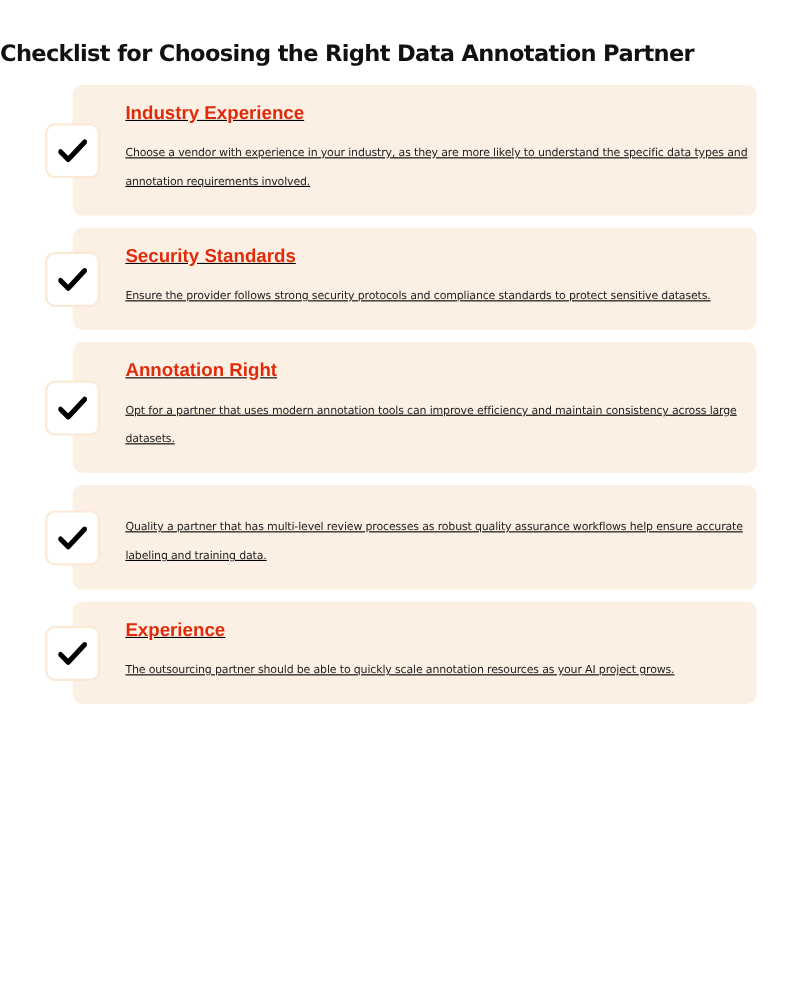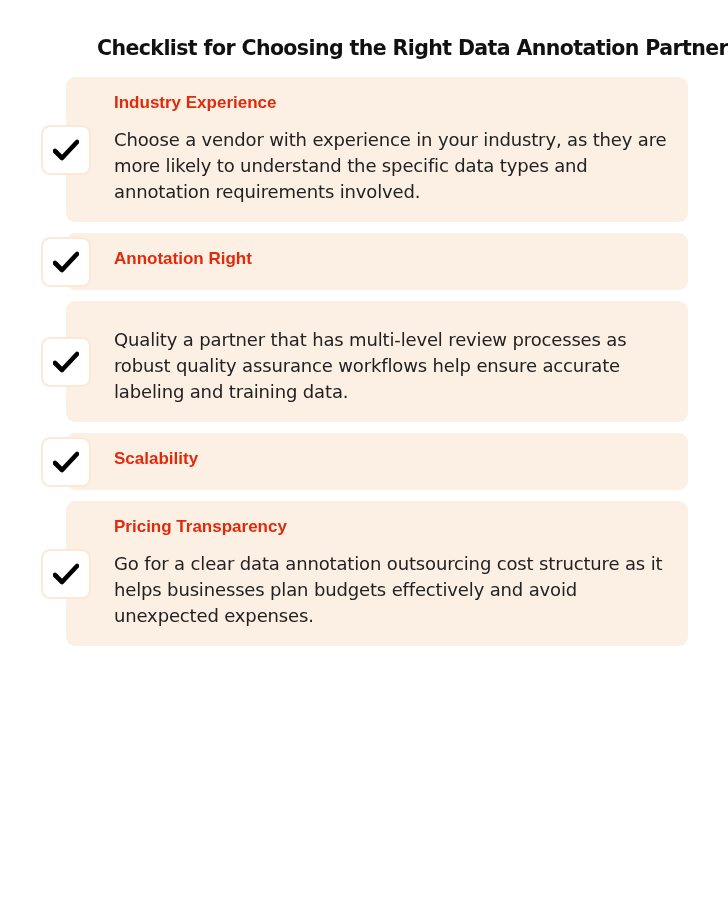--- a/index.html
+++ b/index.html
@@ -12,21 +12,21 @@
       height: 913px;
       position: relative;
       overflow: hidden;
       font-family: "Liberation Sans", "DejaVu Sans", sans-serif;
     }
     .title {
       position: absolute;
       top: 22px;
       left: 0;
       width: 728px;
-      text-align: right;
+      text-align: left;
       font-family: "DejaVu Sans", sans-serif;
       font-weight: bold;
       font-size: 20.5px;
       letter-spacing: -0.6px;
       color: #111111;
       white-space: nowrap;
     }
     .list {
       position: absolute;
       top: 77px;
@@ -35,20 +35,21 @@
     }
     .item {
       position: relative;
       margin-left: 66px;
       width: 622px;
       background: #fcf0e4;
       border-radius: 9px;
       box-sizing: border-box;
       padding: 14px 4px 17px 48px;
       margin-bottom: 11px;
+      text-decoration: underline;
     }
     .check {
       position: absolute;
       left: -25px;
       top: 50%;
       transform: translateY(-50%);
       width: 50px;
       height: 50px;
       box-sizing: border-box;
       background: #ffffff;
@@ -62,21 +63,21 @@
     .item-title {
       font-family: "Liberation Sans", sans-serif;
       font-weight: bold;
       font-size: 17px;
       color: #e02a0a;
       line-height: 24px;
       margin-bottom: 2px;
     }
     .item-desc {
       font-family: "DejaVu Sans", sans-serif;
-      font-size: 18px;
+      font-size: 10px;
       color: #222222;
       line-height: 26px;
       letter-spacing: -0.15px;
       margin-top: 12px;
     }
   </style>
 </head>
 <body>
 
 <h1 class="title">Checklist for Choosing the Right Data Annotation Partner</h1>
@@ -86,51 +87,53 @@
   <div class="item">
     <div class="check">
       <svg width="26" height="22" viewBox="0 0 26 22">
           <path d="M2 12 L9 19 L24 3" fill="none" stroke="#000" stroke-width="4.6" stroke-linecap="round" stroke-linejoin="round"></path>
         </svg>
     </div>
     <div class="item-title">Industry Experience</div>
     <div class="item-desc">Choose a vendor with experience in your industry, as they are more likely to understand the specific data types and annotation requirements involved.</div>
   </div>
 
+  <div class="item">
+    <div class="check">
+      <svg width="26" height="22" viewBox="0 0 26 22">
+          <path d="M2 12 L9 19 L24 3" fill="none" stroke="#000" stroke-width="4.6" stroke-linecap="round" stroke-linejoin="round"></path>
+        </svg>
+    </div>
+    <div class="item-title">Security Standards</div>
+    <div class="item-desc">Ensure the provider follows strong security protocols and compliance standards to protect sensitive datasets.</div>
+  </div>
 
   <div class="item">
     <div class="check">
       <svg width="26" height="22" viewBox="0 0 26 22">
           <path d="M2 12 L9 19 L24 3" fill="none" stroke="#000" stroke-width="4.6" stroke-linecap="round" stroke-linejoin="round"></path>
         </svg>
     </div>
     <div class="item-title">Annotation Right</div>
+    <div class="item-desc">Opt for a partner that uses modern annotation tools can improve efficiency and maintain consistency across large datasets.</div>
   </div>
 
   <div class="item">
     <div class="check">
       <svg width="26" height="22" viewBox="0 0 26 22">
           <path d="M2 12 L9 19 L24 3" fill="none" stroke="#000" stroke-width="4.6" stroke-linecap="round" stroke-linejoin="round"></path>
         </svg>
     </div>
     <div class="item-desc">Quality a partner that has multi-level review processes as robust quality assurance workflows help ensure accurate labeling and training data.</div>
   </div>
 
   <div class="item">
     <div class="check">
       <svg width="26" height="22" viewBox="0 0 26 22">
           <path d="M2 12 L9 19 L24 3" fill="none" stroke="#000" stroke-width="4.6" stroke-linecap="round" stroke-linejoin="round"></path>
         </svg>
     </div>
-    <div class="item-title">Scalability</div>
+    <div class="item-title">Experience</div>
+    <div class="item-desc">The outsourcing partner should be able to quickly scale annotation resources as your AI project grows.</div>
   </div>
 
-  <div class="item">
-    <div class="check">
-      <svg width="26" height="22" viewBox="0 0 26 22">
-          <path d="M2 12 L9 19 L24 3" fill="none" stroke="#000" stroke-width="4.6" stroke-linecap="round" stroke-linejoin="round"></path>
-        </svg>
-    </div>
-    <div class="item-title">Pricing Transparency</div>
-    <div class="item-desc">Go for a clear data annotation outsourcing cost structure as it helps businesses plan budgets effectively and avoid unexpected expenses.</div>
-  </div>
 
 </div>
 
 </body></html>

